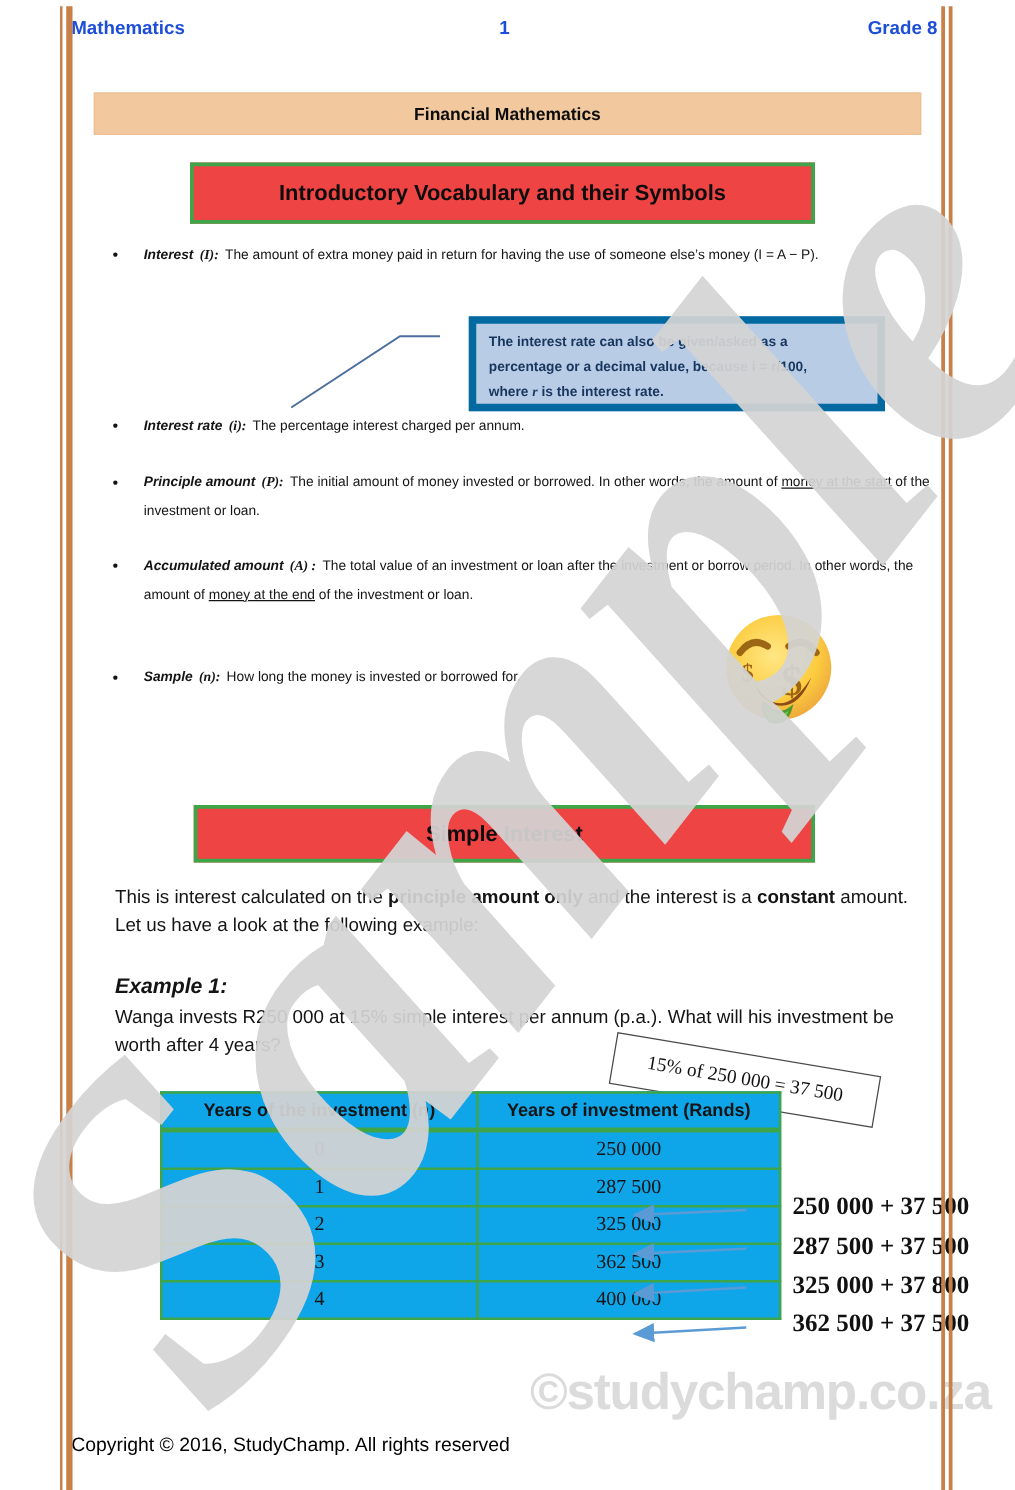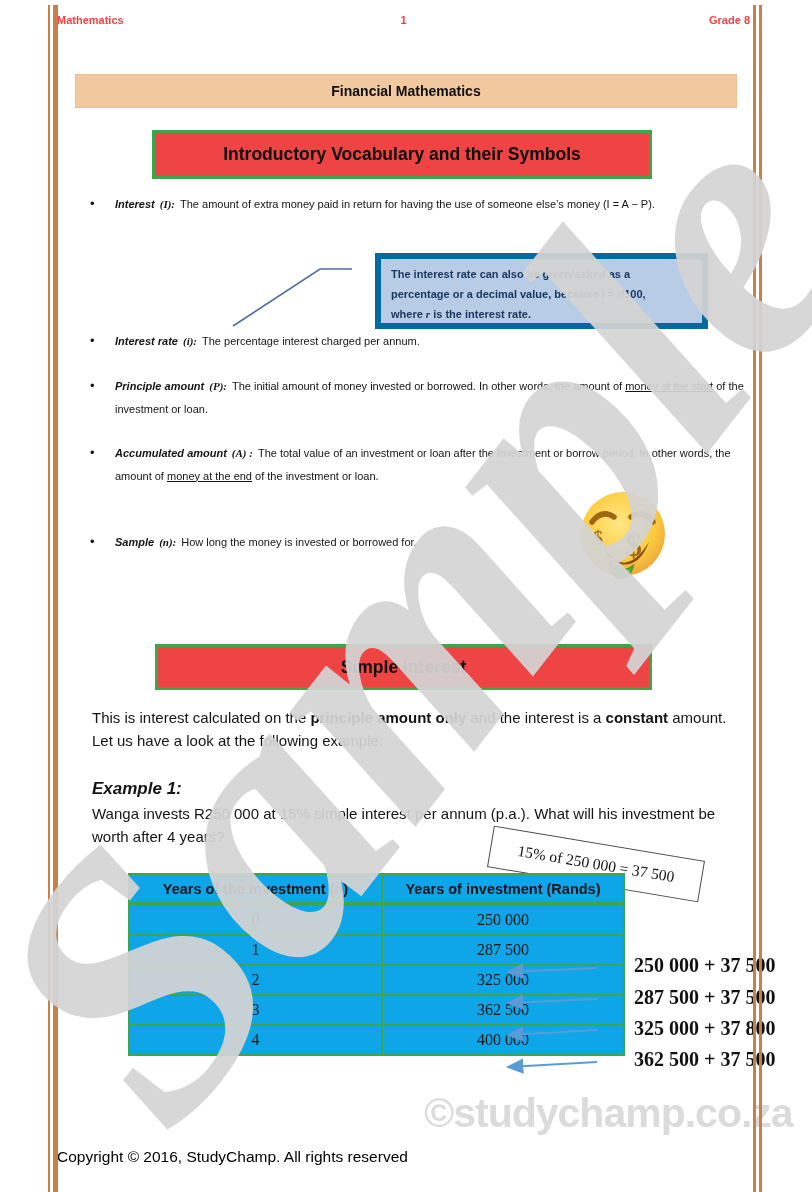--- a/index.html
+++ b/index.html
@@ -6,21 +6,21 @@
   .page{position:relative;width:812px;height:1192px;background:#fff;overflow:hidden;
         font-family:"Liberation Sans",sans-serif;color:#141414;}
   
   .vline{position:absolute;top:5px;bottom:0;background:#c87f48;z-index:30;}
   .vl-outer{left:48px;width:2px;}
   .vl-inner{left:53px;width:5px;}
   .vr-inner{left:753px;width:3px;}
   .vr-outer{left:759px;width:3px;}
   
   .page-header{position:absolute;top:14px;left:57px;width:693px;height:22px;
-               color:#ef4444;font-weight:bold;font-size:11px;}
+               color:#1d4ed8;font-weight:bold;font-size:15px;}
   .ph-left{position:absolute;left:0;}
   .ph-center{position:absolute;left:0;right:0;text-align:center;}
   .ph-right{position:absolute;right:0;}
   
   .banner{position:absolute;top:74px;left:75px;width:662px;height:34px;background:#f2c99e;
           border:1px solid #ecc093;box-sizing:border-box;display:flex;align-items:center;
           justify-content:center;font-size:14px;font-weight:bold;color:#0d0d0d;}
   
   .green-box{position:absolute;border:3px solid #3fa549;background:#ef4444;box-sizing:border-box;
              display:flex;align-items:center;justify-content:center;font-size:17.5px;

